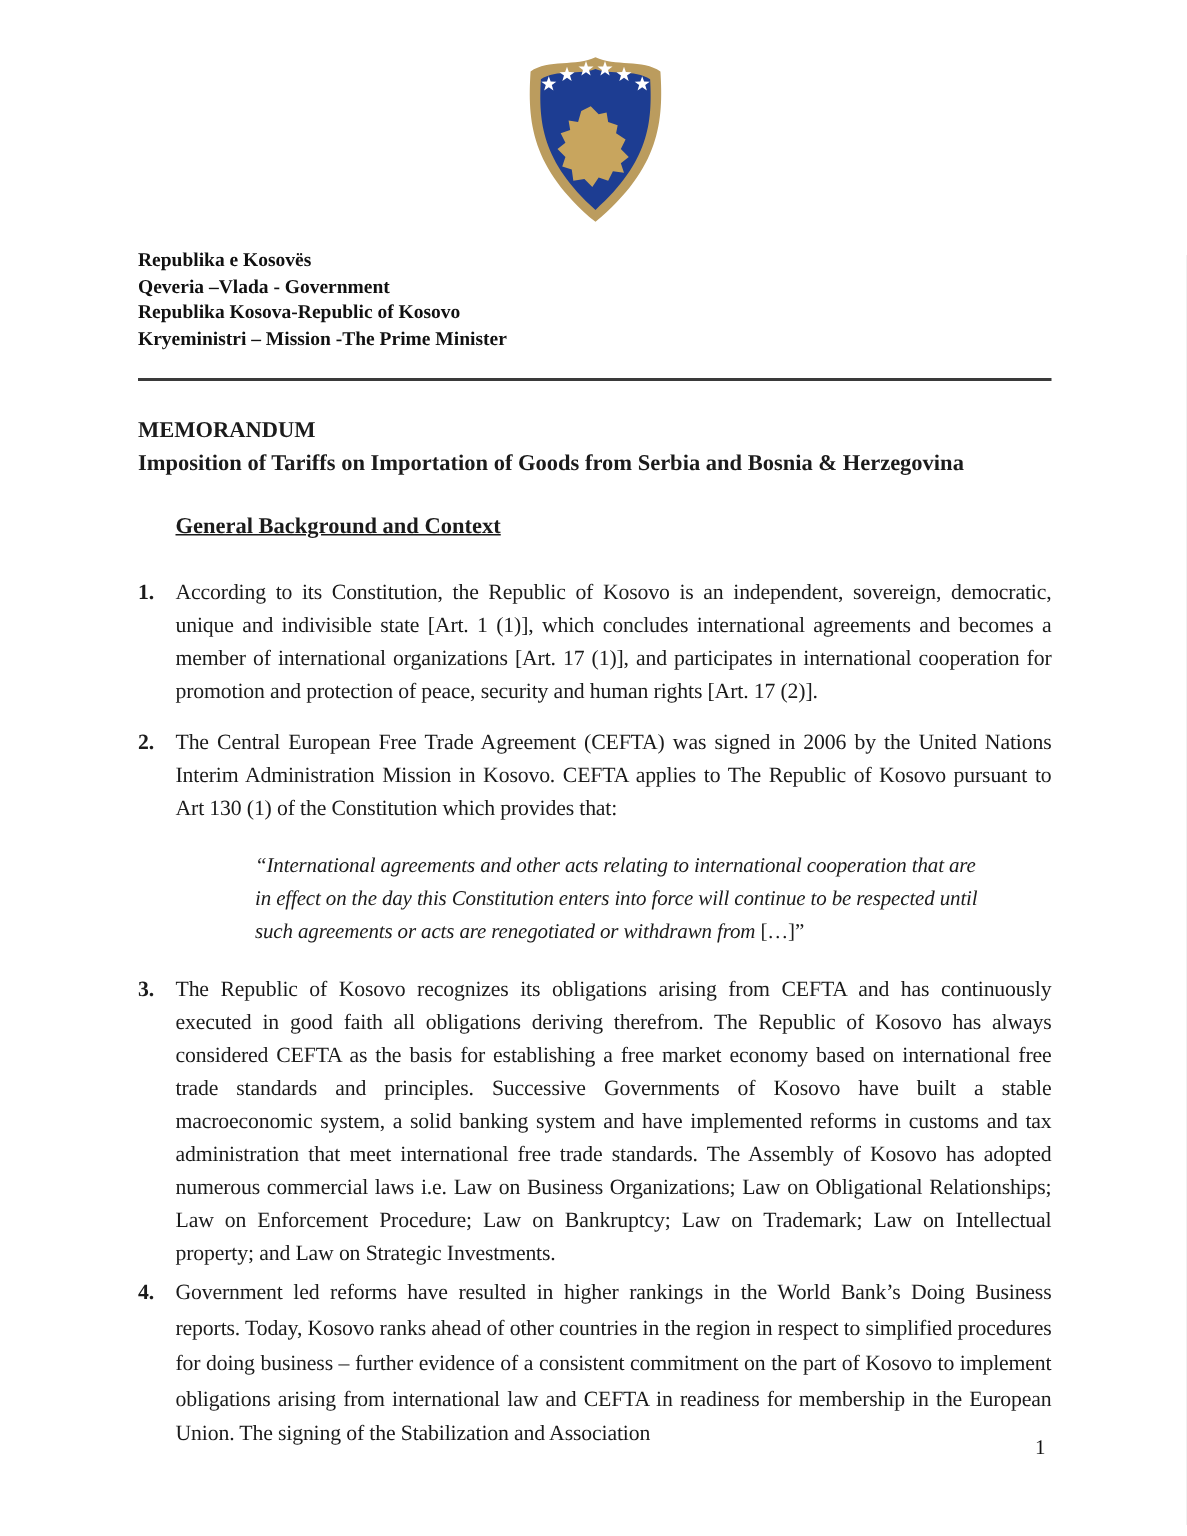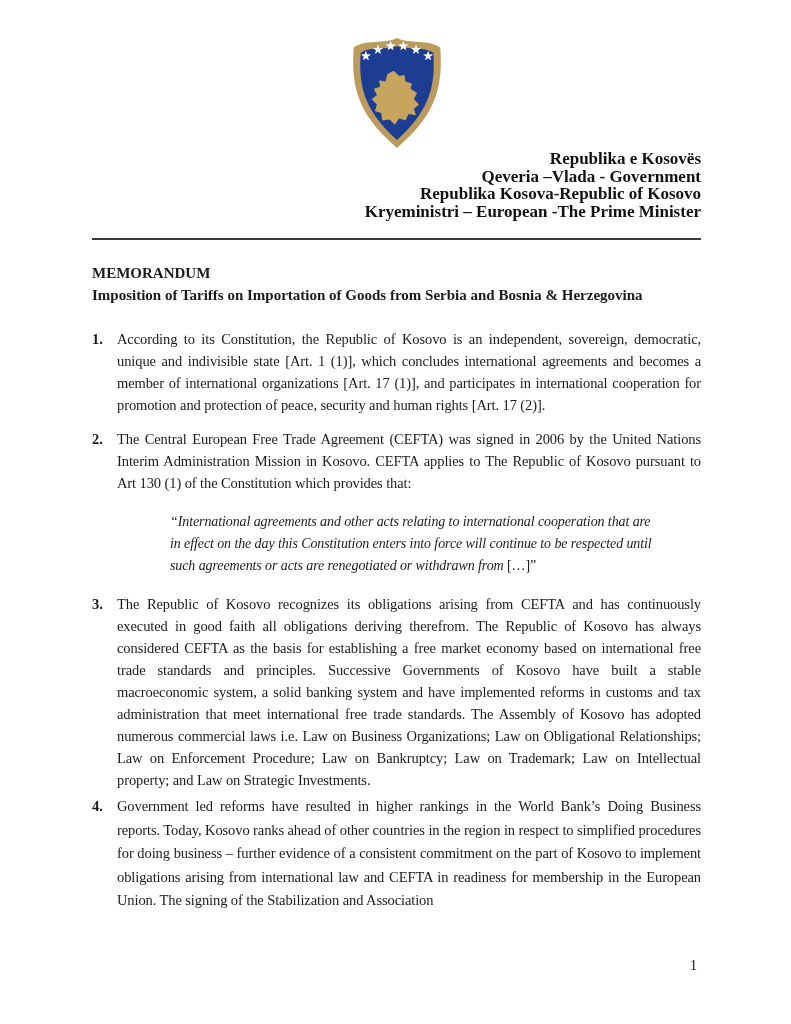--- a/index.html
+++ b/index.html
@@ -12,24 +12,24 @@
     background: #ffffff;
     font-family: "Liberation Serif", serif;
     color: #1b1b1b;
     overflow: hidden;
   }
   .content { padding: 0 90px 0 92px; }
 
   .emblem { text-align: center; padding-top: 36px; line-height: 0; }
 
   .org-lines {
-    margin-top: 0;
-    text-align: right;
+    margin-top: 14px;
+    text-align: left;
     font-weight: bold;
-    font-size: 17px;
+    font-size: 13px;
     line-height: 17.5px;
     color: #111;
   }
 
   .rule {
     height: 0;
     border: none;
     border-top: 2px solid #3a3a3a;
     margin: 18px 0 0 0;
   }
@@ -113,28 +113,31 @@
           <use href="#star" xlink:href="#star" transform="translate(68,13)"></use>
           <use href="#star" xlink:href="#star" transform="translate(79.5,19)"></use>
         </g>
       </svg>
     </div>
 
     <div class="org-lines">
       <div>Republika e Kosovës</div>
       <div>Qeveria –Vlada - Government</div>
       <div>Republika Kosova-Republic of Kosovo</div>
-      <div>Kryeministri – European -The Prime Minister</div>
+      <div>Kryeministri – Mission -The Prime Minister</div>
     </div>
 
     <div class="rule"></div>
 
     <div class="memo-heading">MEMORANDUM</div>
     <div class="memo-subject">Imposition of Tariffs on Importation of Goods from Serbia and Bosnia &amp; Herzegovina</div>
 
+    <div class="section-heading">
+      <span class="u">General Background and Context</span>
+    </div>
 
     <div class="item mt-i1">
       <div class="num">1.</div>
       <div class="text">According to its Constitution, the Republic of Kosovo is an independent, sovereign, democratic, unique and indivisible state [Art. 1 (1)], which concludes international agreements and becomes a member of international organizations [Art. 17 (1)], and participates in international cooperation for promotion and protection of peace, security and human rights [Art. 17 (2)].</div>
     </div>
 
     <div class="item mt-i2">
       <div class="num">2.</div>
       <div class="text">The Central European Free Trade Agreement (CEFTA) was signed in 2006 by the United Nations Interim Administration Mission in Kosovo. CEFTA applies to The Republic of Kosovo pursuant to Art 130 (1) of the Constitution which provides that:</div>
     </div>

